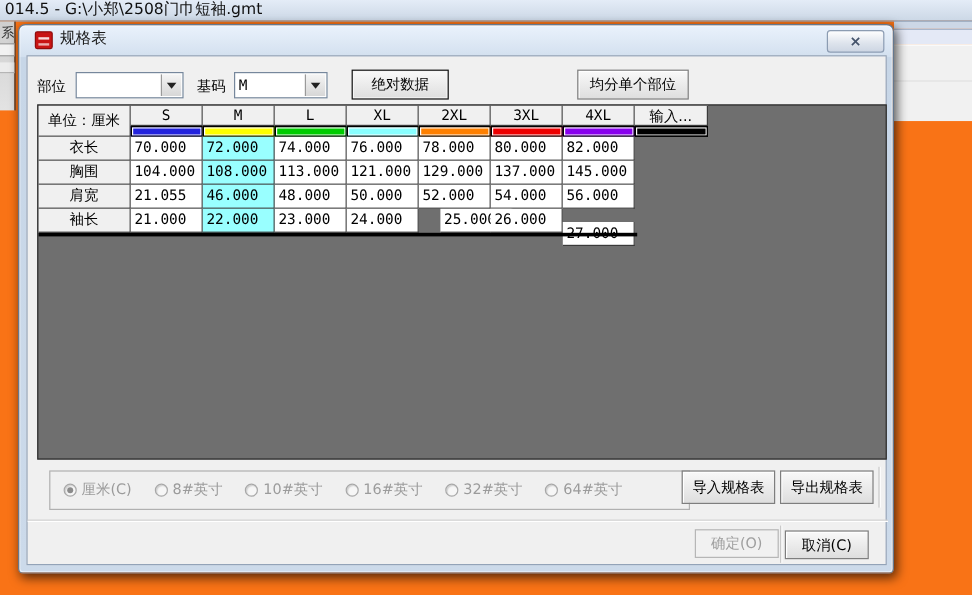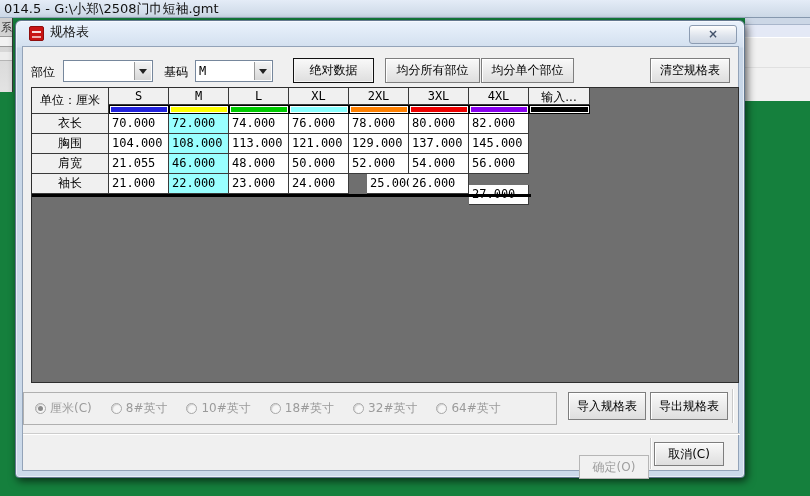--- a/index.html
+++ b/index.html
@@ -1,17 +1,17 @@
 <!DOCTYPE html>
 <html><head>
 <meta charset="utf-8">
 <style>
   * { margin:0; padding:0; box-sizing:border-box; }
   body { background:#222; font-family:"DejaVu Sans", sans-serif; }
-  #screen { position:relative; width:810px; height:496px; background:#15803d; overflow:hidden;
+  #screen { position:relative; width:810px; height:496px; background:#f97316; overflow:hidden;
             font-family:"DejaVu Sans", sans-serif; color:#000; }
 
   
   .main-titlebar { position:absolute; left:0; top:0; width:810px; height:18px;
       background:linear-gradient(#e4ecf7,#ccd8e6); border-bottom:1px solid #9aabbf;
       font-size:13px; line-height:17px; padding-left:4px; color:#111; white-space:nowrap; overflow:hidden; }
 
   
   .left-frag { position:absolute; left:0; top:18px; width:13px; height:74px;
       background:linear-gradient(#cfcfcf,#e3e3e3); border-right:1px solid #3a3a3a; overflow:hidden;
@@ -67,21 +67,21 @@
   #spec-table .hdr { background:#f0f0f0; text-align:center; line-height:16px; font-family:"DejaVu Sans Mono", monospace; }
   #spec-table .hdr-cn { background:#f0f0f0; text-align:center; font-family:"DejaVu Sans", sans-serif; }
   #spec-table .colorbar { position:absolute; border:1px solid #000; box-shadow: inset 0 0 0 1px #fff; }
   #spec-table .rowlabel { background:#f0f0f0; text-align:center; }
   #spec-table .val { background:#fff; padding-left:3px; font-family:"DejaVu Sans Mono", monospace; }
   #spec-table .blackbar { position:absolute; background:#000; }
   .unit-hdr { position:absolute; left:0; top:0; width:77px; height:26px; background:#f0f0f0;
       border-right:1px solid #3a3a3a; border-bottom:1px solid #3a3a3a; text-align:center; line-height:25px; font-size:12px; }
 
   
-  .groupbox { position:absolute; left:0; top:345px; width:534px; height:33px;
+  .groupbox { position:absolute; left:18px; top:345px; width:534px; height:33px;
       border:1px solid #b0b0b0; display:flex; align-items:center; padding-left:11px; }
   .radio-item { display:flex; align-items:center; margin-right:19px; }
   .radio-circle { width:11px; height:11px; border-radius:50%; background:#f6f6f6;
       border:1px solid #a8a8a8; box-shadow: inset 1px 1px 1px #cfcfcf; position:relative; }
   .radio-circle.sel::after { content:""; position:absolute; left:2px; top:2px; width:5px; height:5px;
       border-radius:50%; background:#8b8b8b; }
   .radio-label { margin-left:4px; font-size:12px; color:#9b9b9b; }
 
   .vgroove { position:absolute; width:2px; border-left:1px solid #c9c9c9; border-right:1px solid #fff; }
   .hsep { position:absolute; left:0; top:386px; width:717px; height:2px;
@@ -127,23 +127,21 @@
           </span>
       </div>
       <span class="lbl" style="left:141px; top:17px;">基码</span>
       <div class="combo" style="left:172px; top:13px; width:78px;">
         <span class="val">M</span>
         <span class="arrow-btn">
             <i></i>
           </span>
       </div>
       <div class="btn default" style="left:270px; top:11px; width:81px; height:25px;">绝对数据</div>
-      <div class="btn" style="left:362px; top:11px; width:95px; height:25px;">均分所有部位</div>
       <div class="btn" style="left:458px; top:11px; width:93px; height:25px;">均分单个部位</div>
-      <div class="btn" style="left:627px; top:11px; width:80px; height:25px;">清空规格表</div>
 
       <div id="spec-table">
         <div class="unit-hdr">单位：厘米</div>
 
       <div class="cell hdr" style="left: 77px; top: 0px; width: 60px; height: 17px;">S</div>
           <div class="colorbar" style="left: 77px; top: 17px; width: 60px; height: 9px; background: rgb(34, 34, 221);"></div>
           <div class="cell hdr" style="left: 137px; top: 0px; width: 60px; height: 17px;">M</div>
           <div class="colorbar" style="left: 137px; top: 17px; width: 60px; height: 9px; background: rgb(255, 255, 0);"></div>
           <div class="cell hdr" style="left: 197px; top: 0px; width: 60px; height: 17px;">L</div>
           <div class="colorbar" style="left: 197px; top: 17px; width: 60px; height: 9px; background: rgb(0, 204, 0);"></div>
@@ -200,37 +198,37 @@
           <div class="radio-item">
             <span class="radio-circle"></span>
             <span class="radio-label">8#英寸</span>
           </div>
           <div class="radio-item">
             <span class="radio-circle"></span>
             <span class="radio-label">10#英寸</span>
           </div>
           <div class="radio-item">
             <span class="radio-circle"></span>
-            <span class="radio-label">18#英寸</span>
+            <span class="radio-label">16#英寸</span>
           </div>
           <div class="radio-item">
             <span class="radio-circle"></span>
             <span class="radio-label">32#英寸</span>
           </div>
           <div class="radio-item">
             <span class="radio-circle"></span>
             <span class="radio-label">64#英寸</span>
           </div>
         </div>
 
       <div class="btn" style="left:545px; top:345px; width:78px; height:28px;">导入规格表</div>
       <div class="btn" style="left:627px; top:345px; width:78px; height:28px;">导出规格表</div>
       <div class="vgroove" style="left:709px; top:342px; height:34px;"></div>
 
       <div class="hsep"></div>
 
-      <div class="btn disabled" id="ok-btn" style="left:556px; top:408px; width:70px; height:24px;">确定(O)</div>
+      <div class="btn disabled" id="ok-btn" style="left:556px; top:394px; width:70px; height:24px;">确定(O)</div>
       <div class="vgroove" style="left:627px; top:391px; height:31px;"></div>
       <div class="btn" style="left:631px; top:395px; width:70px; height:24px;">取消(C)</div>
 
     </div>
   </div>
 </div>
 
 </body></html>

